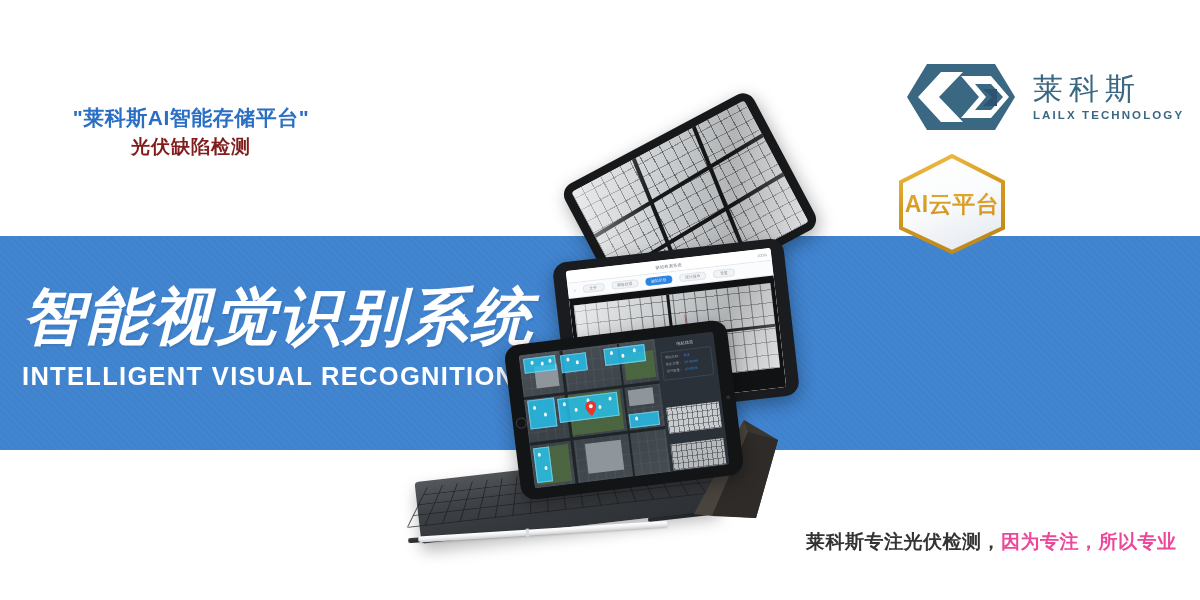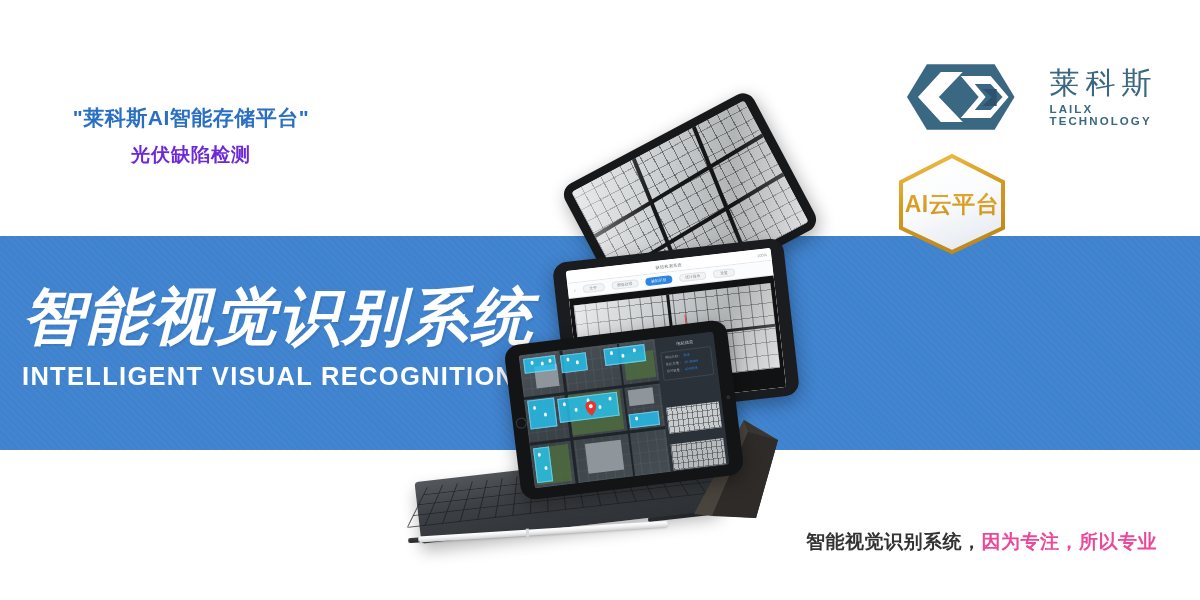--- a/index.html
+++ b/index.html
@@ -22,38 +22,38 @@
     opacity:.7;
   }
 
   
   .kicker-wrap { position:absolute; left:66px; top:104px; width:420px; }
   .kicker {
     font-size:21px; font-weight:bold; color:#2a6fc4; letter-spacing:.5px;
     white-space:nowrap; text-align:center; width:250px;
   }
   .kicker-sub {
-    margin-top:10px; font-size:19px; font-weight:bold; color:#6d28d9;
+    margin-top:2px; font-size:19px; font-weight:bold; color:#7f1d1d;
     letter-spacing:1px; text-align:center; width:250px;
   }
 
   
   .title-wrap { position:absolute; left:22px; top:286px; }
   .main-title {
     font-size:62px; line-height:1; font-weight:bold; font-style:italic;
     color:#ffffff; letter-spacing:2px; white-space:nowrap;
     text-shadow: 2px 2px 0 rgba(0,0,0,.06);
   }
   .main-sub {
     margin-top:14px; font-size:25.5px; font-weight:bold; color:#ffffff;
     letter-spacing:1.3px; white-space:nowrap;
   }
 
   
-  .logo-block { position:absolute; left:905px; top:62px; display:flex; align-items:center; gap:33px; }
+  .logo-block { position:absolute; left:905px; top:62px; display:flex; align-items:center; gap:16px; }
   .logo-mark { width:112px; height:70px; display:block; }
   .logo-text { display:flex; flex-direction:column; justify-content:center; }
   .logo-cn { font-size:30px; color:#3a6782; letter-spacing:6px; line-height:1.05; font-family:"Liberation Serif","DejaVu Serif",serif; }
   .logo-en { font-size:11.5px; color:#3a6782; letter-spacing:2.1px; margin-top:5px; font-weight:bold; }
 
   
   .ai-badge { position:absolute; left:893px; top:152px; width:118px; height:104px; }
   .ai-badge svg { position:absolute; inset:0; }
   .ai-badge .ai-label {
     position:absolute; left:0; top:0; width:118px; height:104px;
@@ -224,21 +224,21 @@
     </svg>
     <div class="ai-label">AI云平台</div>
   </div>
 
   <div class="title-wrap">
     <div class="main-title">智能视觉识别系统</div>
     <div class="main-sub">INTELLIGENT VISUAL RECOGNITION SYSTEM</div>
   </div>
 
   <div class="tagline">
-    <span class="t-dark">智能视觉识别系统，</span><span class="t-blue">因为专注，所以专业</span>
+    <span class="t-dark">莱科斯专注光伏检测，</span><span class="t-blue">因为专注，所以专业</span>
   </div>
 
   <div class="devices">
 
     <div class="keyboard">
       <div class="kb-hinge"></div>
       <div class="kb-body">
         <div class="kb-keys"></div>
       </div>
     </div>

